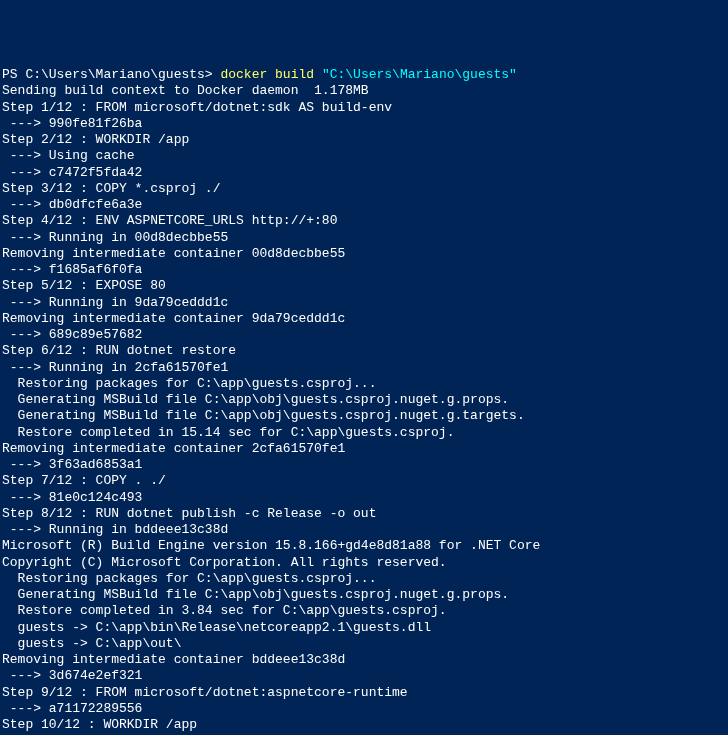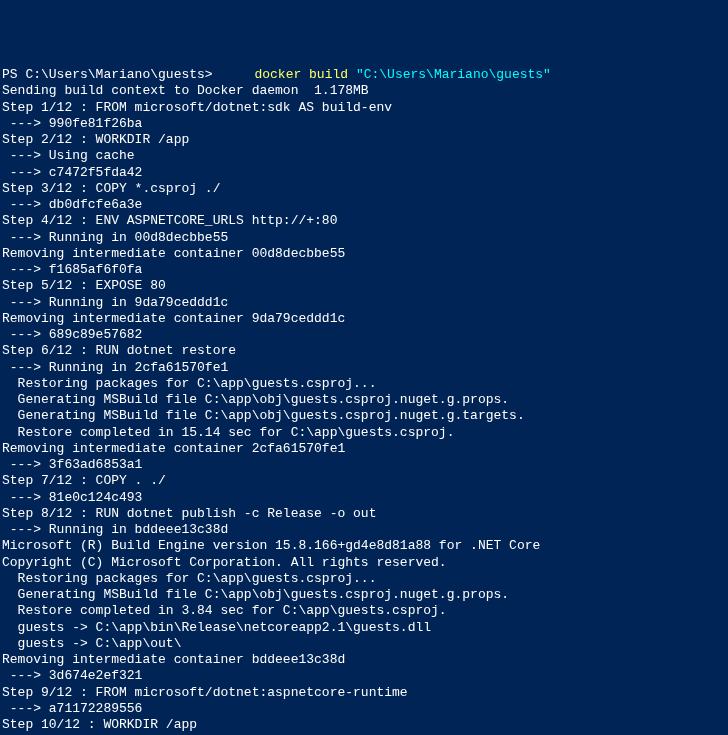--- a/index.html
+++ b/index.html
@@ -23,21 +23,20 @@
       display: block;
     }
     .prompt {
       color: #ffffff;
     }
     .cyan {
       color: #00ffff;
     }
     .cmd-yellow {
       color: #ffff66;
-      margin-left: 34px;
     }
   </style>
 </head>
 <body>
 
 
 
 <div><span class="line"><span class="prompt">PS C:\Users\Mariano\guests&gt;</span> <span class="cmd-yellow">docker build</span> <span class="cyan">"C:\Users\Mariano\guests"</span></span><span id="output-lines"><span class="line">Sending build context to Docker daemon  1.178MB</span><span class="line">Step 1/12 : FROM microsoft/dotnet:sdk AS build-env</span><span class="line"> ---&gt; 990fe81f26ba</span><span class="line">Step 2/12 : WORKDIR /app</span><span class="line"> ---&gt; Using cache</span><span class="line"> ---&gt; c7472f5fda42</span><span class="line">Step 3/12 : COPY *.csproj ./</span><span class="line"> ---&gt; db0dfcfe6a3e</span><span class="line">Step 4/12 : ENV ASPNETCORE_URLS http://+:80</span><span class="line"> ---&gt; Running in 00d8decbbe55</span><span class="line">Removing intermediate container 00d8decbbe55</span><span class="line"> ---&gt; f1685af6f0fa</span><span class="line">Step 5/12 : EXPOSE 80</span><span class="line"> ---&gt; Running in 9da79ceddd1c</span><span class="line">Removing intermediate container 9da79ceddd1c</span><span class="line"> ---&gt; 689c89e57682</span><span class="line">Step 6/12 : RUN dotnet restore</span><span class="line"> ---&gt; Running in 2cfa61570fe1</span><span class="line">  Restoring packages for C:\app\guests.csproj...</span><span class="line">  Generating MSBuild file C:\app\obj\guests.csproj.nuget.g.props.</span><span class="line">  Generating MSBuild file C:\app\obj\guests.csproj.nuget.g.targets.</span><span class="line">  Restore completed in 15.14 sec for C:\app\guests.csproj.</span><span class="line">Removing intermediate container 2cfa61570fe1</span><span class="line"> ---&gt; 3f63ad6853a1</span><span class="line">Step 7/12 : COPY . ./</span><span class="line"> ---&gt; 81e0c124c493</span><span class="line">Step 8/12 : RUN dotnet publish -c Release -o out</span><span class="line"> ---&gt; Running in bddeee13c38d</span><span class="line">Microsoft (R) Build Engine version 15.8.166+gd4e8d81a88 for .NET Core</span><span class="line">Copyright (C) Microsoft Corporation. All rights reserved.</span><span class="line"></span><span class="line">  Restoring packages for C:\app\guests.csproj...</span><span class="line">  Generating MSBuild file C:\app\obj\guests.csproj.nuget.g.props.</span><span class="line">  Restore completed in 3.84 sec for C:\app\guests.csproj.</span><span class="line">  guests -&gt; C:\app\bin\Release\netcoreapp2.1\guests.dll</span><span class="line">  guests -&gt; C:\app\out\</span><span class="line">Removing intermediate container bddeee13c38d</span><span class="line"> ---&gt; 3d674e2ef321</span><span class="line">Step 9/12 : FROM microsoft/dotnet:aspnetcore-runtime</span><span class="line"> ---&gt; a71172289556</span><span class="line">Step 10/12 : WORKDIR /app</span><span class="line"> ---&gt; Using cache</span></span></div>
 
 

